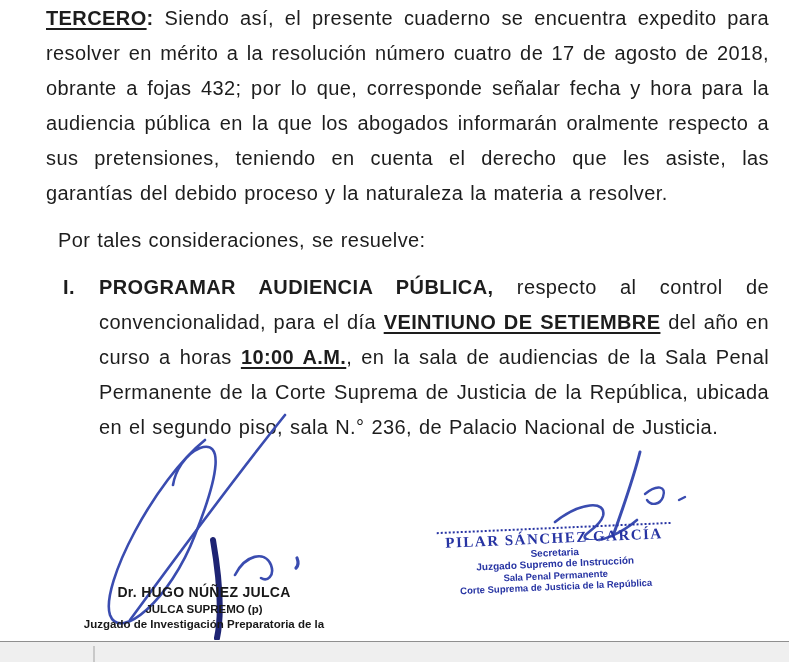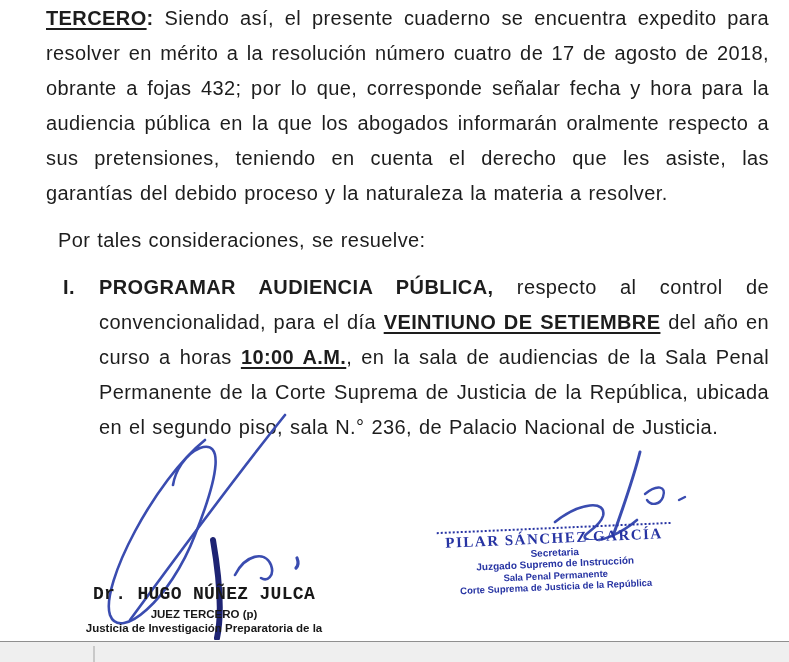--- a/index.html
+++ b/index.html
@@ -56,21 +56,21 @@
   
   .sig-svg { position: absolute; pointer-events: none; }
   .judge-block {
     position: absolute;
     left: 78px; top: 585px;
     width: 252px;
     text-align: center;
     color: #181818;
     line-height: 1.1;
   }
-  .judge-name { font-size: 18px; font-weight: bold; letter-spacing: 0.3px; font-family: Liberation Mono, monospace; }
+  .judge-name { font-size: 14px; font-weight: bold; letter-spacing: 0.3px; }
   .judge-title { font-size: 11.5px; font-weight: bold; margin-top: 3px; }
   .judge-office { font-size: 11.5px; font-weight: bold; margin-top: 2px; }
   .stamp-block {
     position: absolute;
     left: 438px; top: 527px;
     width: 234px;
     text-align: center;
     transform: rotate(-2.5deg);
     color: #2734a3;
     line-height: 1.05;
@@ -131,22 +131,22 @@
 
   <svg class="sig-svg" style="left:545px; top:450px;" width="145" height="90" viewBox="0 0 145 90" fill="none" xmlns="http://www.w3.org/2000/svg">
     <path d="M 95,2 C 88,30 78,58 68,86" stroke="#3a4cb0" stroke-width="3" stroke-linecap="round"></path>
     <path d="M 10,72 C 35,52 62,50 58,66 C 54,80 30,86 44,90 C 56,93 78,82 92,70" stroke="#3a4cb0" stroke-width="2.6" stroke-linecap="round"></path>
     <path d="M 100,44 C 112,34 122,36 118,47 C 115,55 106,56 102,50" stroke="#3a4cb0" stroke-width="2.4" stroke-linecap="round"></path>
     <path d="M 134,50 l 6,-3" stroke="#3a4cb0" stroke-width="2.4" stroke-linecap="round"></path>
   </svg>
 
   <div class="judge-block">
     <div class="judge-name">Dr. HUGO NÚÑEZ JULCA</div>
-    <div class="judge-title">JUEZ TERCERO (p)</div>
-    <div class="judge-office">Justicia de Investigación Preparatoria de la</div>
+    <div class="judge-title">JULCA SUPREMO (p)</div>
+    <div class="judge-office">Juzgado de Investigación Preparatoria de la</div>
   </div>
 
   <div class="stamp-block">
     <div class="stamp-dotted"></div>
     <div class="stamp-name">PILAR SÁNCHEZ GARCÍA</div>
     <div class="stamp-sub">Secretaria</div>
     <div class="stamp-sub">Juzgado Supremo de Instrucción</div>
     <div class="stamp-sub tiny">Sala Penal Permanente</div>
     <div class="stamp-sub tiny">Corte Suprema de Justicia de la República</div>
   </div>

